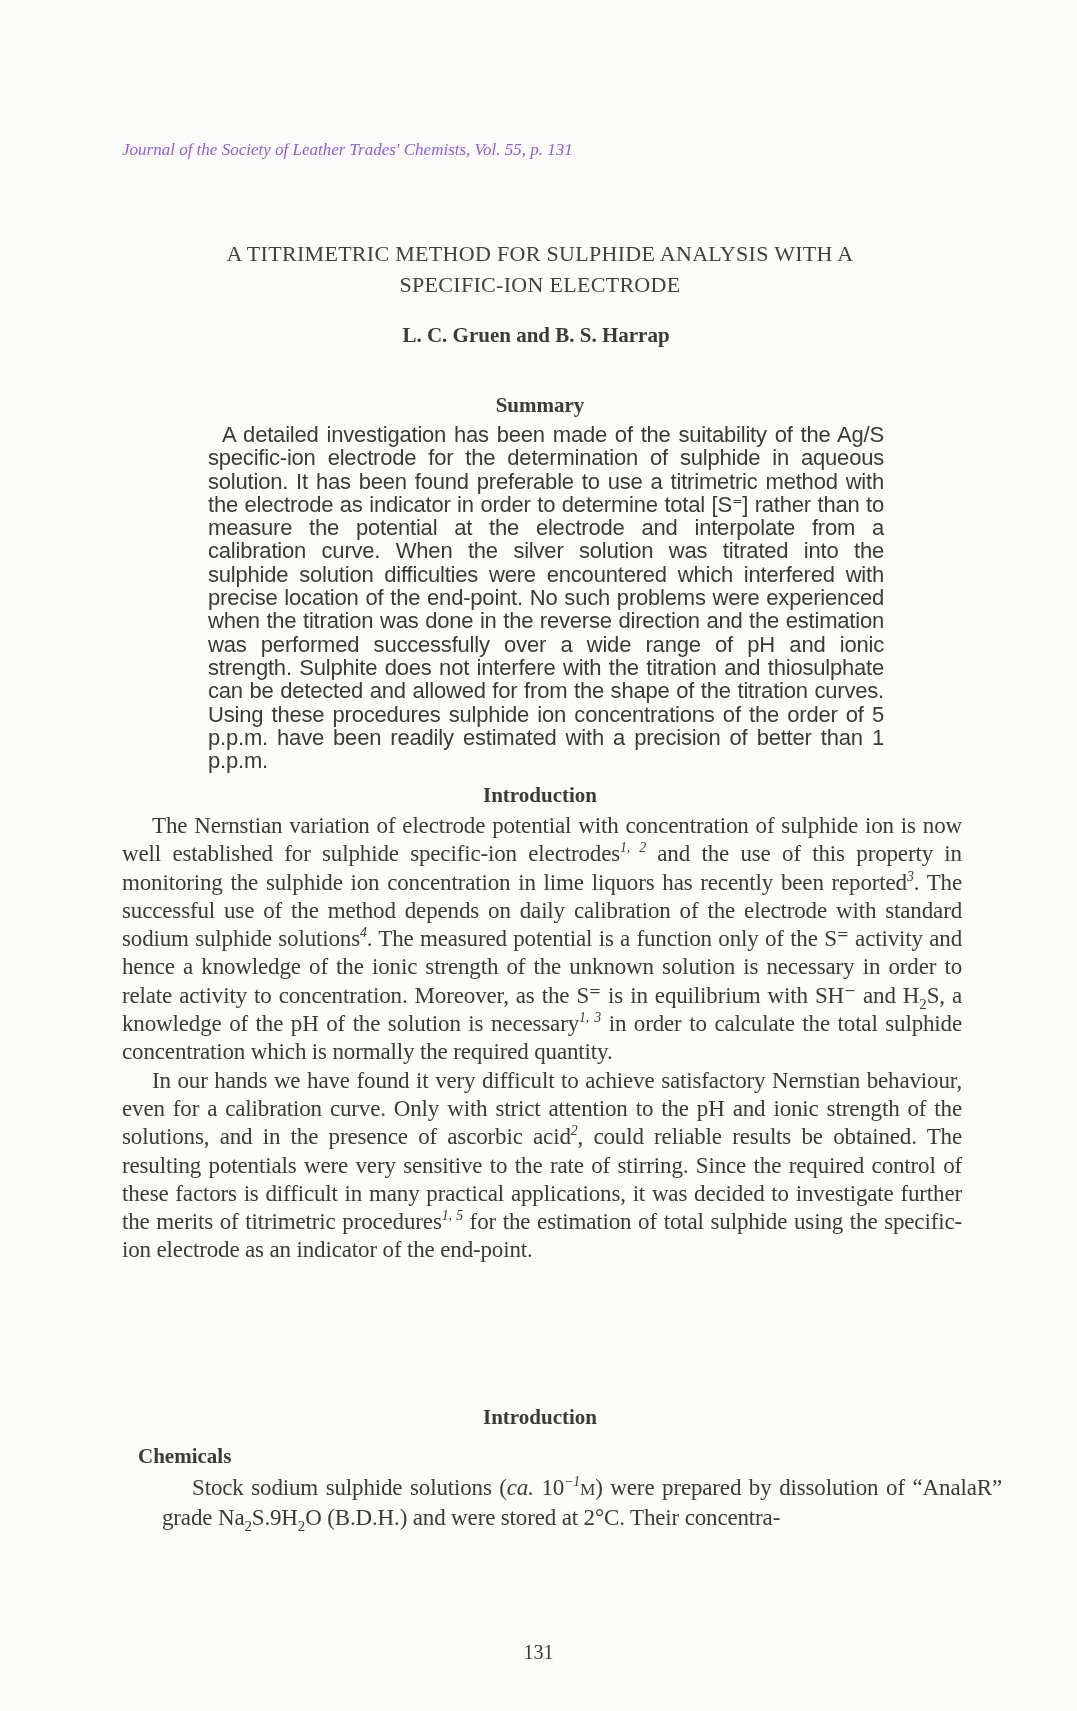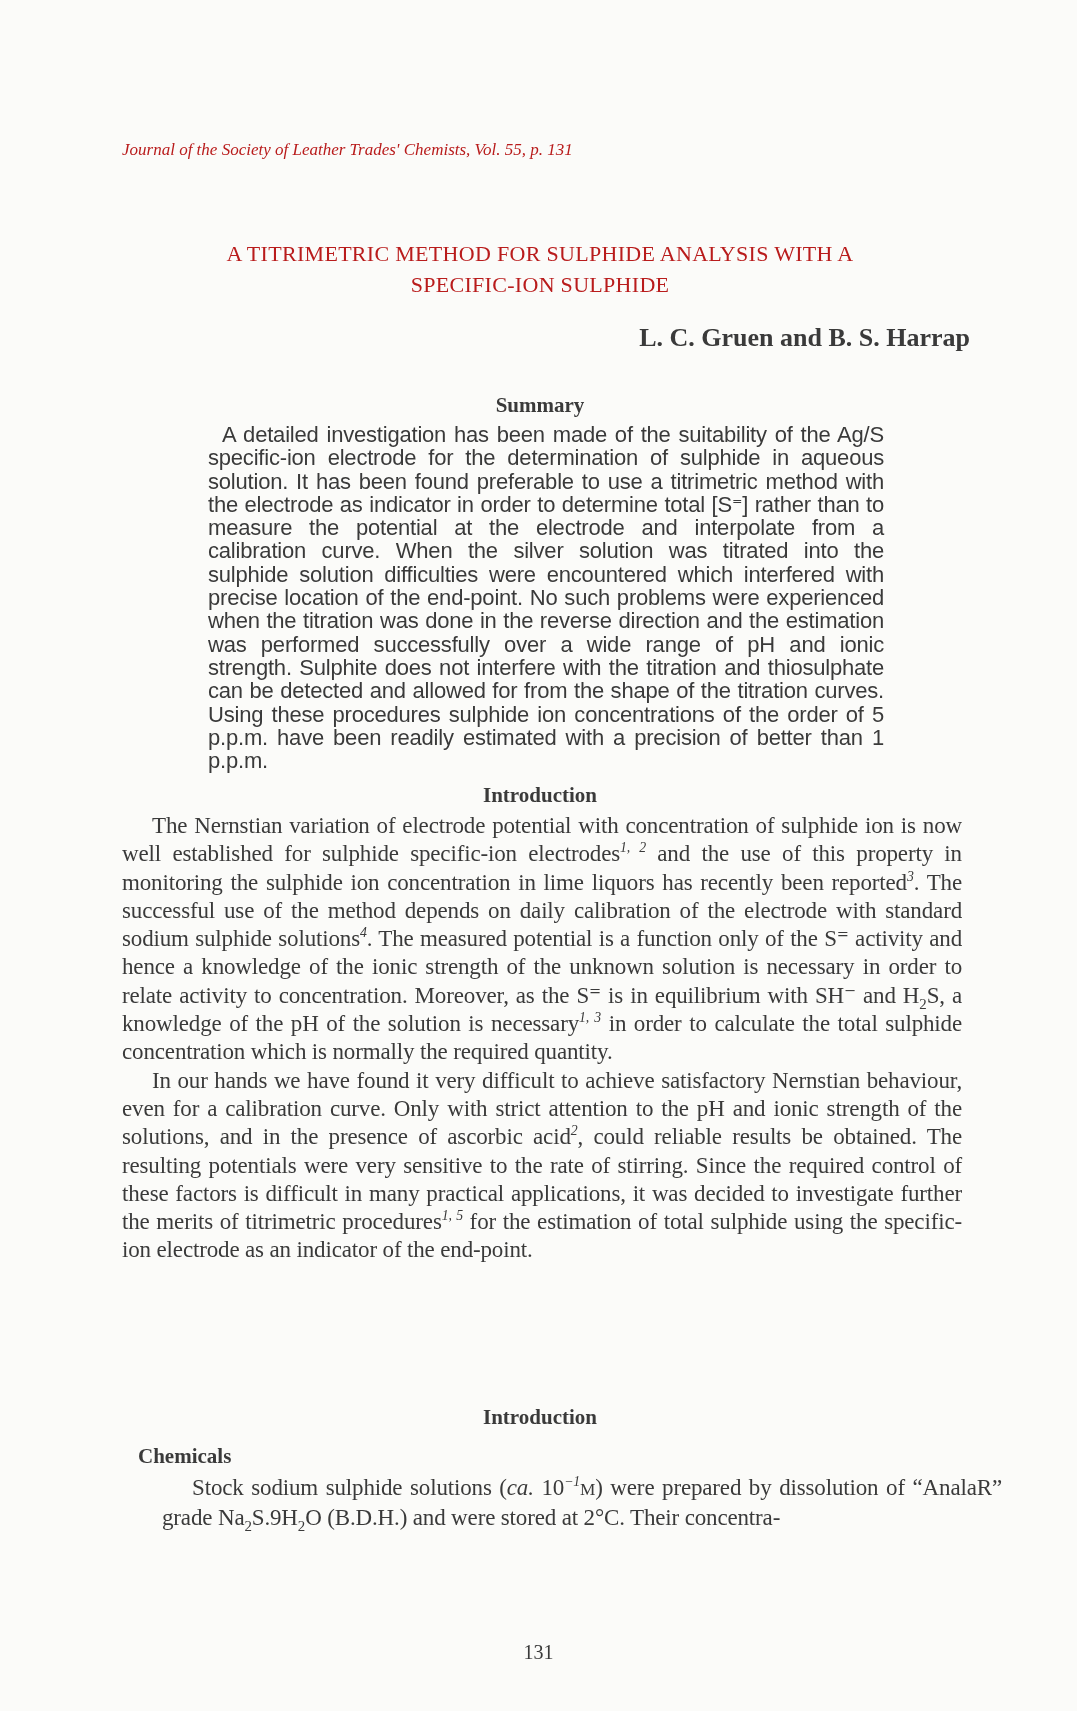--- a/index.html
+++ b/index.html
@@ -2,29 +2,29 @@
 <html><head>
 <meta charset="utf-8">
 <style>
   html, body { margin:0; padding:0; }
   body {
     width:1077px; height:1711px; background:#fbfbf9; color:#3a3a3a;
     font-family: "Liberation Serif", "DejaVu Serif", serif;
     position:relative; overflow:hidden;
   }
   .journal {
-    position:absolute; left:122px; top:140px; font-size:17px; font-style:italic; color:#b91c1c;
+    position:absolute; left:122px; top:140px; font-size:17px; font-style:italic; color:#8b5cf6;
   }
   .title {
     position:absolute; left:120px; width:840px; top:238px; text-align:center;
-    font-size:22px; letter-spacing:0.3px; line-height:31px; color:#b91c1c;
+    font-size:22px; letter-spacing:0.3px; line-height:31px; color:#404040;
   }
   .authors {
-    position:absolute; left:130px; width:840px; top:323px; text-align:right;
-    font-size:26px; font-weight:bold;
+    position:absolute; left:116px; width:840px; top:323px; text-align:center;
+    font-size:21px; font-weight:bold;
   }
   .h-center { position:absolute; left:120px; width:840px; text-align:center; font-weight:bold; font-size:21px; }
   .summary-h { top:393px; }
   .summary {
     position:absolute; left:208px; width:676px; top:423px;
     font-size:22px; line-height:23.3px; text-align:justify;
     font-family: "Liberation Sans", "DejaVu Sans", sans-serif; font-stretch:condensed;
     letter-spacing:-0.2px;
   }
   .summary p { margin:0; text-indent:14px; }
@@ -43,21 +43,21 @@
   sub { font-size:0.65em; vertical-align:sub; line-height:0; }
   .sc { font-size:0.75em; }
 </style>
 </head>
 <body>
 
 <div class="journal">Journal of the Society of Leather Trades' Chemists, Vol. 55, p. 131</div>
 
 <div class="title">
   <div>A TITRIMETRIC METHOD FOR SULPHIDE ANALYSIS WITH A</div>
-  <div>SPECIFIC-ION SULPHIDE</div>
+  <div>SPECIFIC-ION ELECTRODE</div>
 </div>
 
 <div class="authors">L. C. Gruen and B. S. Harrap</div>
 
 <div class="h-center summary-h">Summary</div>
 <div class="summary">
   <p>A detailed investigation has been made of the suitability of the Ag/S specific-ion electrode for the determination of sulphide in aqueous solution. It has been found preferable to use a titrimetric method with the electrode as indicator in order to determine total [S⁼] rather than to measure the potential at the electrode and interpolate from a calibration curve. When the silver solution was titrated into the sulphide solution difficulties were encountered which interfered with precise location of the end-point. No such problems were experienced when the titration was done in the reverse direction and the estimation was performed successfully over a wide range of pH and ionic strength. Sulphite does not interfere with the titration and thiosulphate can be detected and allowed for from the shape of the titration curves. Using these procedures sulphide ion concentrations of the order of 5 p.p.m. have been readily estimated with a precision of better than 1 p.p.m.</p>
 </div>
 
 <div class="h-center intro-h">Introduction</div>

